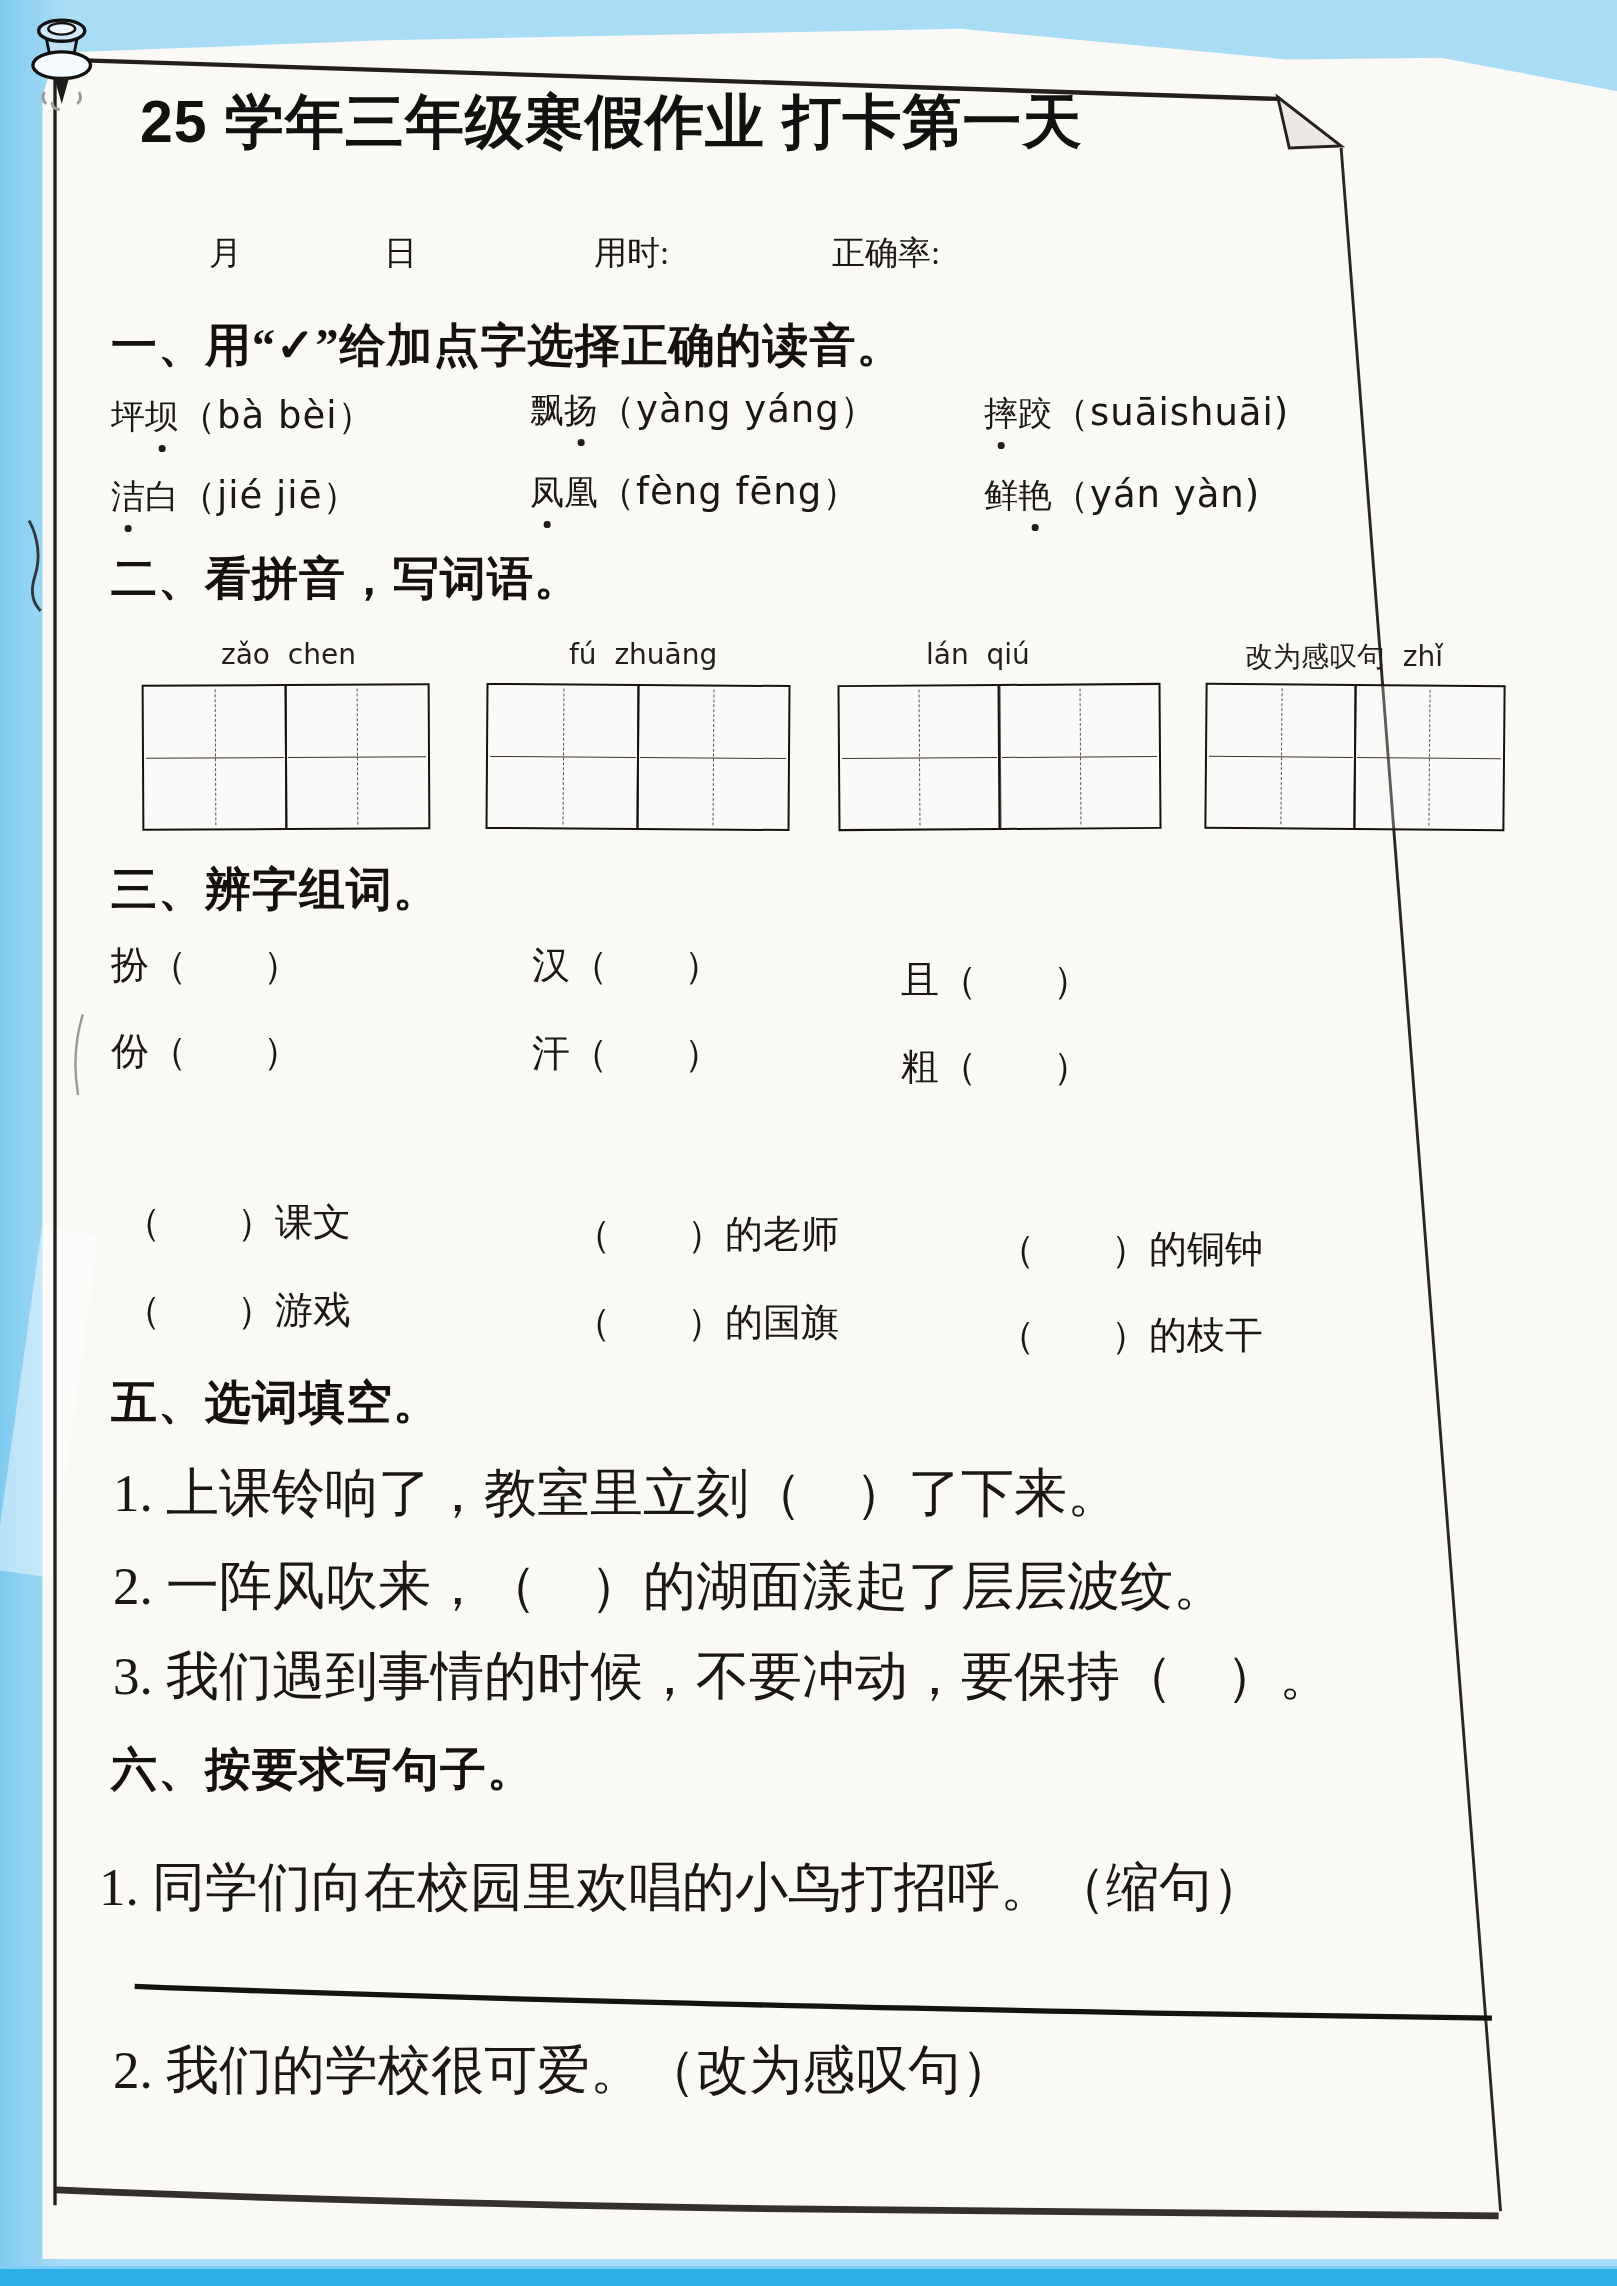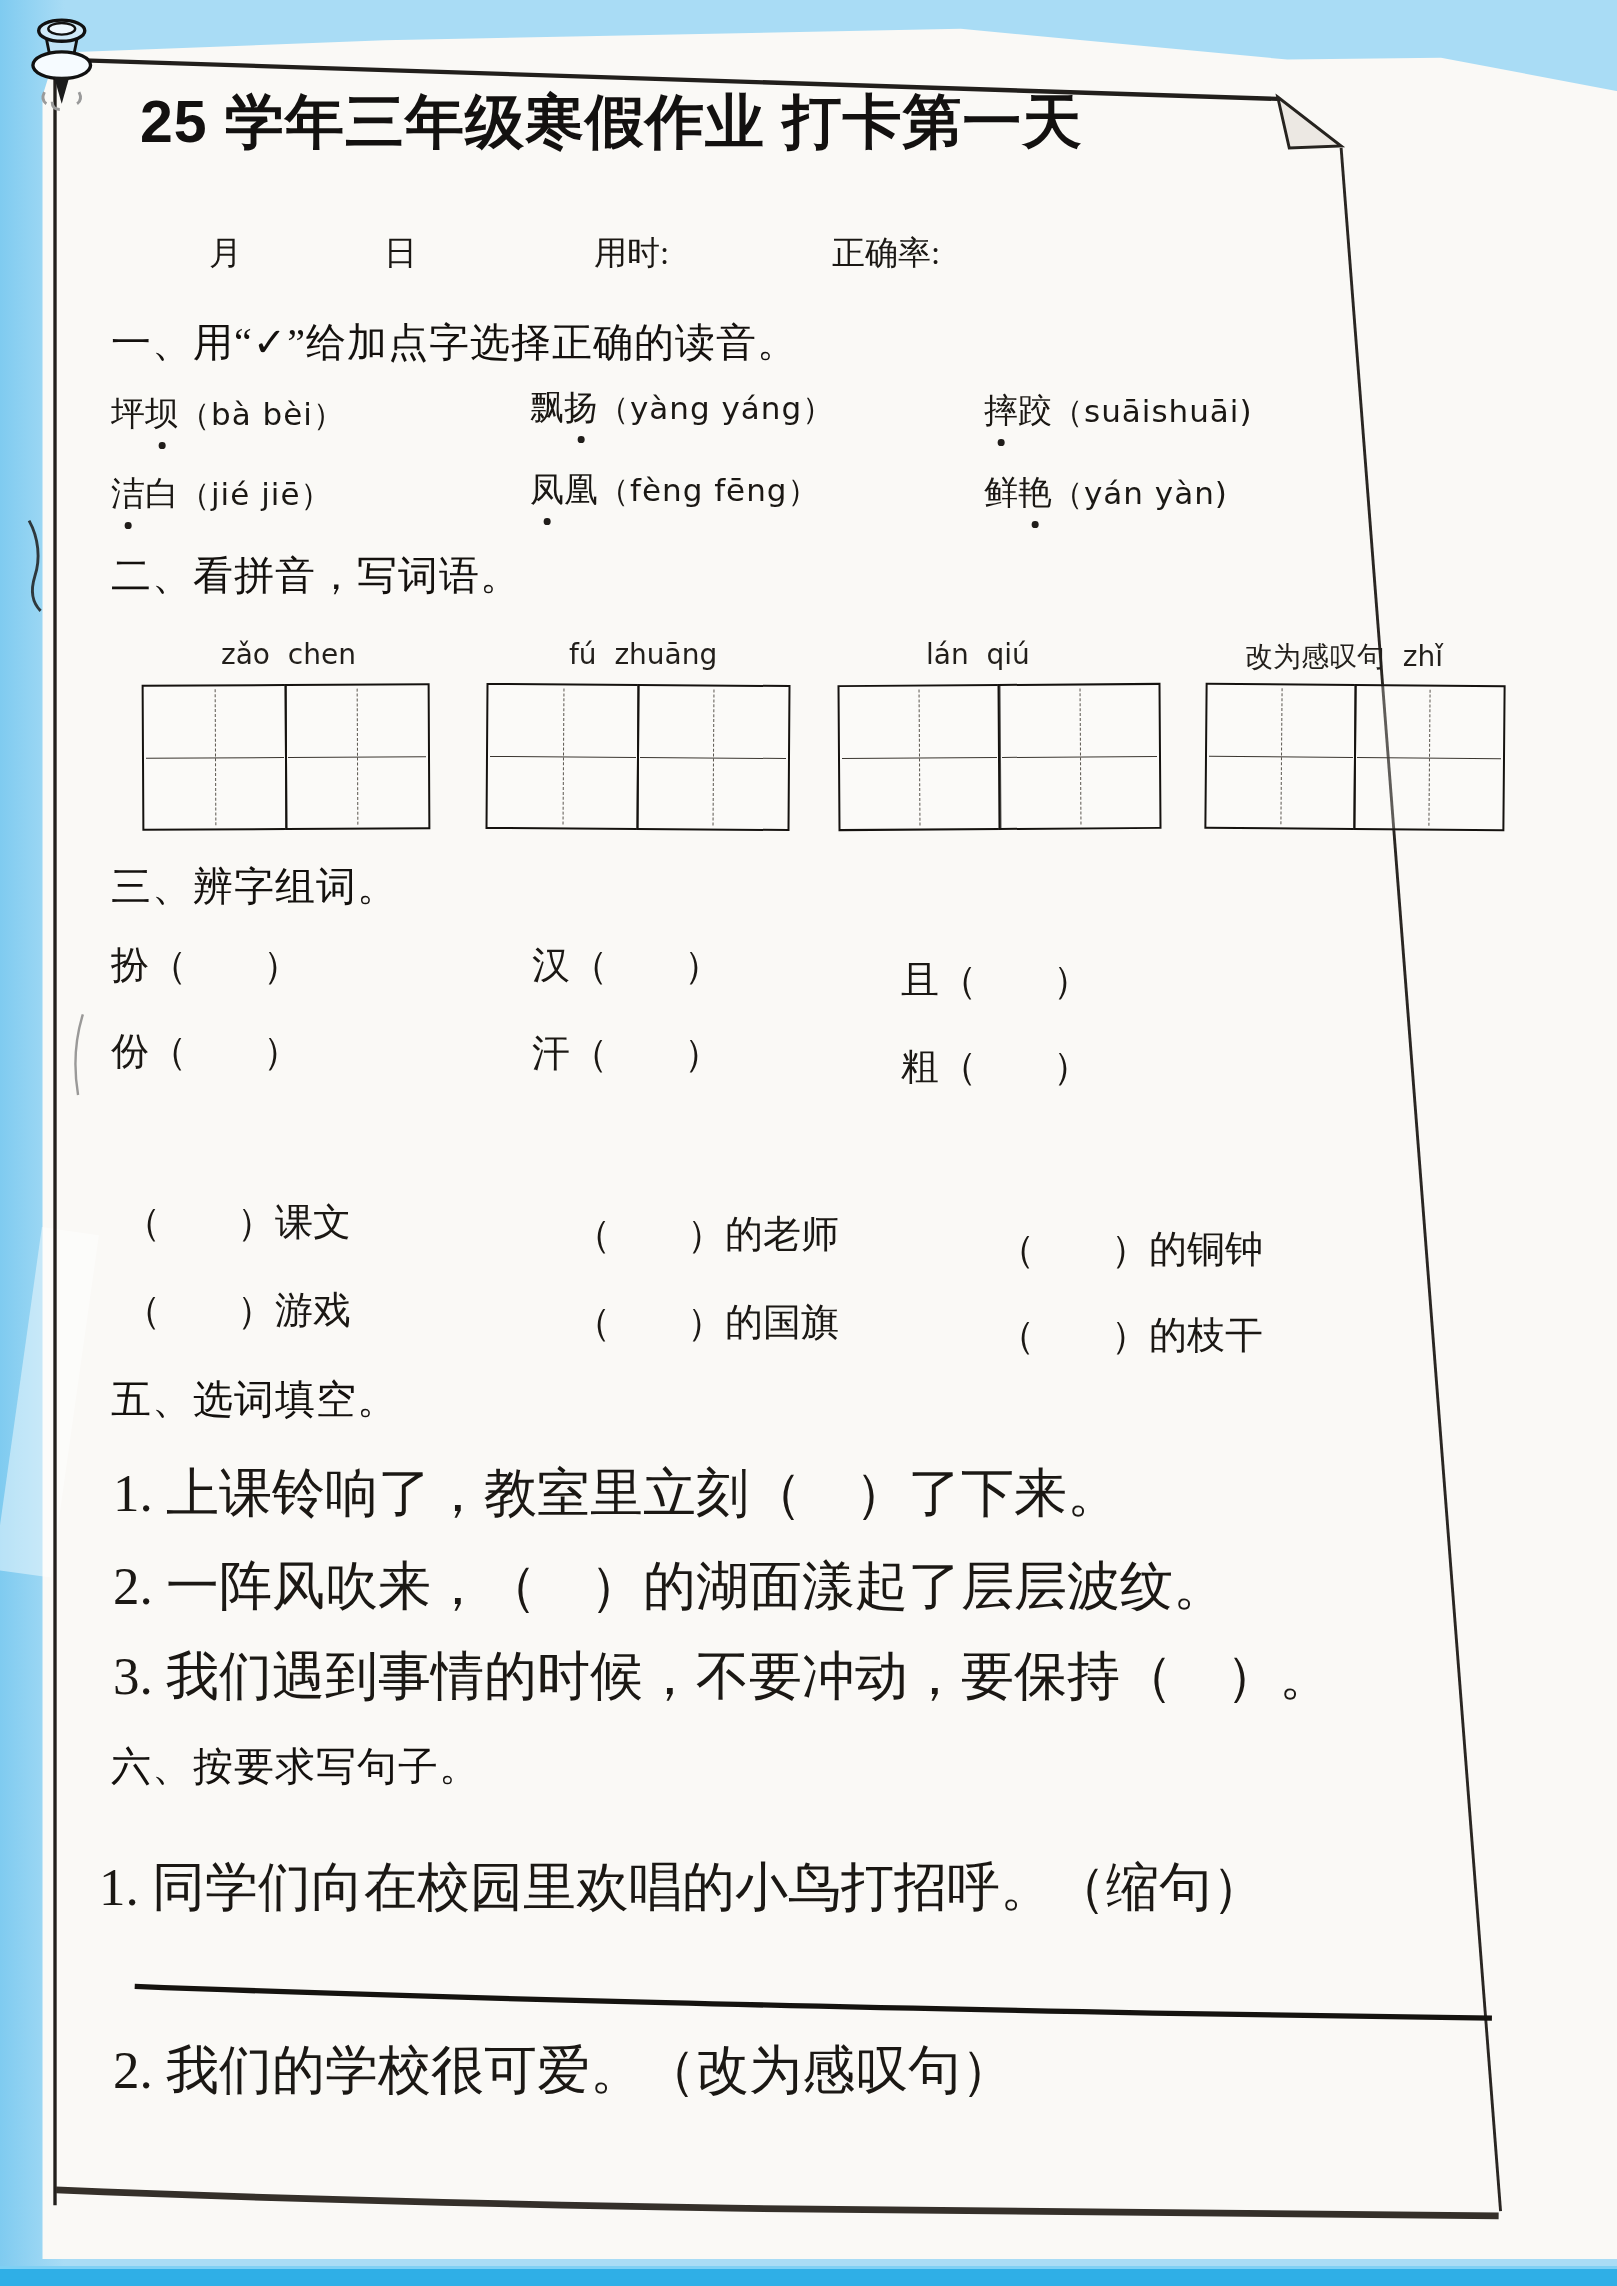--- a/index.html
+++ b/index.html
@@ -7,28 +7,28 @@
   #canvas{position:relative;width:1618px;height:2286px;overflow:hidden;
     background:linear-gradient(90deg,#7fcbf0 0%,#a9dcf5 4%,#a9dcf5 100%);}
   #edges{position:absolute;left:0;top:0;z-index:1;}
   .layer{position:absolute;left:0;top:0;width:100%;height:100%;z-index:2;}
   .abs{position:absolute;white-space:pre;color:#1b1814;}
   #title{left:140px;top:83px;font-family:"Liberation Sans","DejaVu Sans",sans-serif;
     font-weight:700;font-size:59px;letter-spacing:1px;white-space:nowrap;color:#131110;}
   #meta{left:142px;top:231px;width:1057px;height:50px;font-size:33px;}
   #meta span{position:absolute;top:0;}
   .m-month{left:67px}.m-day{left:242px}.m-time{left:452px}.m-acc{left:690px}
-  .sec-head{left:111px;font-size:40px;font-weight:normal;letter-spacing:1px;color:#14110e;white-space:nowrap;}
+  .sec-head{left:111px;font-size:46px;font-weight:bold;letter-spacing:1px;color:#14110e;white-space:nowrap;}
   #h1{top:315px}#h2{top:548px}#h3{top:859px}#h4{top:1107px}#h5{top:1372px}#h6{top:1739px}
   
   .w-item{white-space:nowrap;}
   .w-item .ch{position:relative;display:inline-block;font-size:34px;}
   .w-item .ch.dotted::after{content:"";position:absolute;left:50%;bottom:-11.5px;width:6.7px;height:6.7px;
     border-radius:50%;background:#201d1a;transform:translateX(-50%);}
-  .w-item .py{font-family:"DejaVu Sans",sans-serif;font-size:31px;letter-spacing:1px;}
+  .w-item .py{font-family:"DejaVu Sans",sans-serif;font-size:37px;letter-spacing:1px;}
   #i0{left:111px;top:391px}#i1{left:530px;top:385px}#i2{left:984px;top:388px}
   #i3{left:111px;top:471px}#i4{left:530px;top:467px}#i5{left:984px;top:470px}
   
   .py-label{top:638px;font-family:"DejaVu Sans",sans-serif;font-size:28px;color:#221f1b;}
   #l1{left:221px}#l2{left:569px}#l3{left:926px}#l4{left:1245px}
   .grid-group{position:absolute;top:684px;height:146px;display:flex;}
   #g1{left:142px;width:288px;transform:rotate(-.3deg)}
   #g2{left:486px;width:304px;transform:rotate(.4deg)}
   #g3{left:838px;width:323px;transform:rotate(-.4deg)}
   #g4{left:1205px;width:300px;transform:rotate(.5deg)}

